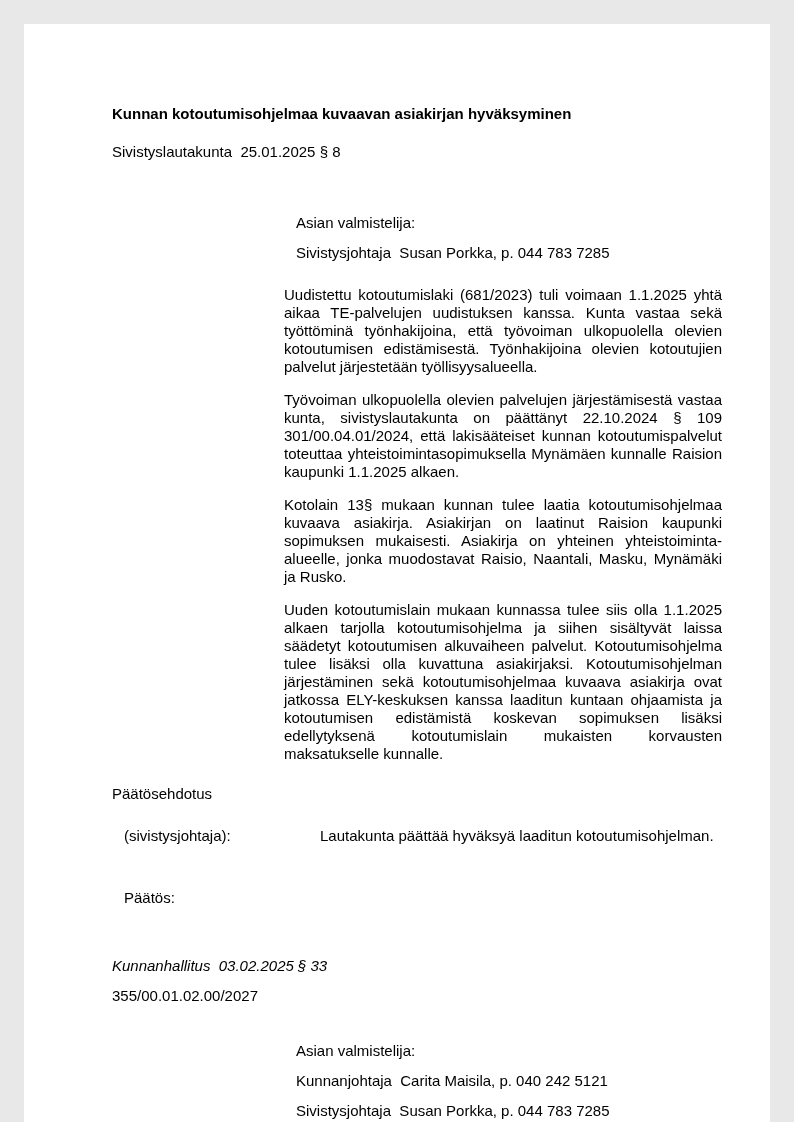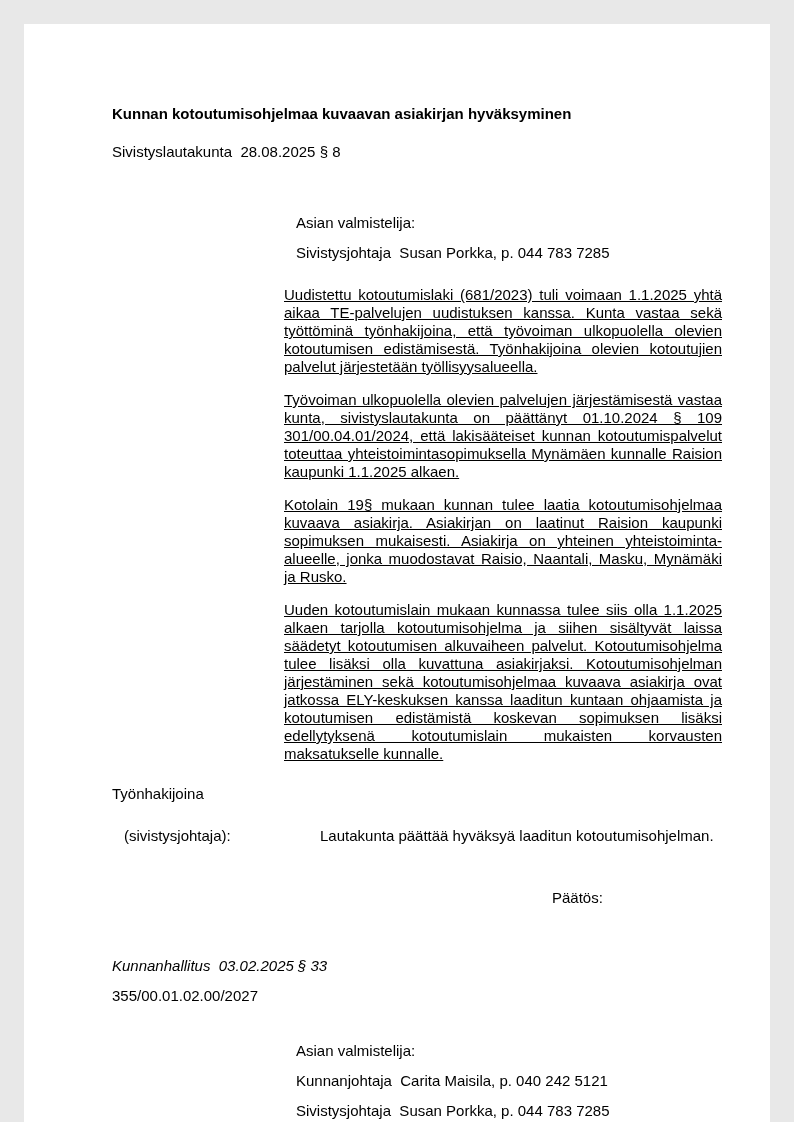--- a/index.html
+++ b/index.html
@@ -27,58 +27,57 @@
   }
   .content {
     margin-left: 172px;
     width: 462px;
   }
   .preparer-block { margin-top: 53px; }
   .preparer-line { white-space: pre-wrap; }
   p.body {
     text-align: justify;
     margin-top: 15px;
-    text-decoration: underline;
   }
   p.body.first { margin-top: 24px; }
   .dec-line1 { margin-top: 22px; }
-  .dec-row { display: flex; justify-content: flex-end; }
+  .dec-row { display: flex; }
   .dec-row.spaced { margin-top: 20px; gap: 32px; }
   .dec-label { flex: 0 0 172px; width: 172px; }
   .dec-text { width: 462px; }
   .sec2-header { margin-top: 38px; white-space: pre-wrap; font-style: italic; }
   .sec2-header-line2 { white-space: pre-wrap; }
   .preparer-block-2 { margin-top: 37px; }
 </style>
 </head>
 <body>
 
 <div class="page">
 
   <div class="doc-title">Kunnan kotoutumisohjelmaa kuvaavan asiakirjan hyväksyminen</div>
 
-  <div class="section-header">Sivistyslautakunta  28.08.2025 § 8</div>
+  <div class="section-header">Sivistyslautakunta  25.01.2025 § 8</div>
 
   <div class="content">
 
     <div class="preparer-block">
       <div class="preparer-line">Asian valmistelija:</div>
       <div class="preparer-line">Sivistysjohtaja  Susan Porkka, p. 044 783 7285</div>
     </div>
 
     <p class="body first">Uudistettu kotoutumislaki (681/2023) tuli voimaan 1.1.2025 yhtä aikaa TE-palvelujen uudistuksen kanssa. Kunta vastaa sekä työttöminä työnhakijoina, että työvoiman ulkopuolella olevien kotoutumisen edistämisestä. Työnhakijoina olevien kotoutujien palvelut järjestetään työllisyysalueella.</p>
 
-    <p class="body">Työvoiman ulkopuolella olevien palvelujen järjestämisestä vastaa kunta, sivistyslautakunta on päättänyt 01.10.2024 § 109 301/00.04.01/2024, että lakisääteiset kunnan kotoutumispalvelut toteuttaa yhteistoimintasopimuksella Mynämäen kunnalle Raision kaupunki 1.1.2025 alkaen.</p>
+    <p class="body">Työvoiman ulkopuolella olevien palvelujen järjestämisestä vastaa kunta, sivistyslautakunta on päättänyt 22.10.2024 § 109 301/00.04.01/2024, että lakisääteiset kunnan kotoutumispalvelut toteuttaa yhteistoimintasopimuksella Mynämäen kunnalle Raision kaupunki 1.1.2025 alkaen.</p>
 
-    <p class="body">Kotolain 19§ mukaan kunnan tulee laatia kotoutumisohjelmaa kuvaava asiakirja. Asiakirjan on laatinut Raision kaupunki sopimuksen mukaisesti. Asiakirja on yhteinen yhteistoiminta-alueelle, jonka muodostavat Raisio, Naantali, Masku, Mynämäki ja Rusko.</p>
+    <p class="body">Kotolain 13§ mukaan kunnan tulee laatia kotoutumisohjelmaa kuvaava asiakirja. Asiakirjan on laatinut Raision kaupunki sopimuksen mukaisesti. Asiakirja on yhteinen yhteistoiminta-alueelle, jonka muodostavat Raisio, Naantali, Masku, Mynämäki ja Rusko.</p>
 
     <p class="body">Uuden kotoutumislain mukaan kunnassa tulee siis olla 1.1.2025 alkaen tarjolla kotoutumisohjelma ja siihen sisältyvät laissa säädetyt kotoutumisen alkuvaiheen palvelut. Kotoutumisohjelma tulee lisäksi olla kuvattuna asiakirjaksi. Kotoutumisohjelman järjestäminen sekä kotoutumisohjelmaa kuvaava asiakirja ovat jatkossa ELY-keskuksen kanssa laaditun kuntaan ohjaamista ja kotoutumisen edistämistä koskevan sopimuksen lisäksi edellytyksenä kotoutumislain mukaisten korvausten maksatukselle kunnalle.</p>
   </div>
 
-  <div class="dec-line1">Työnhakijoina</div>
+  <div class="dec-line1">Päätösehdotus</div>
 
   <div class="dec-row">
     <div class="dec-label">(sivistysjohtaja):</div>
     <div class="dec-text">Lautakunta päättää hyväksyä laaditun kotoutumisohjelman.</div>
   </div>
 
   <div class="dec-row spaced">
     <div class="dec-label">Päätös:</div>
   </div>
 

